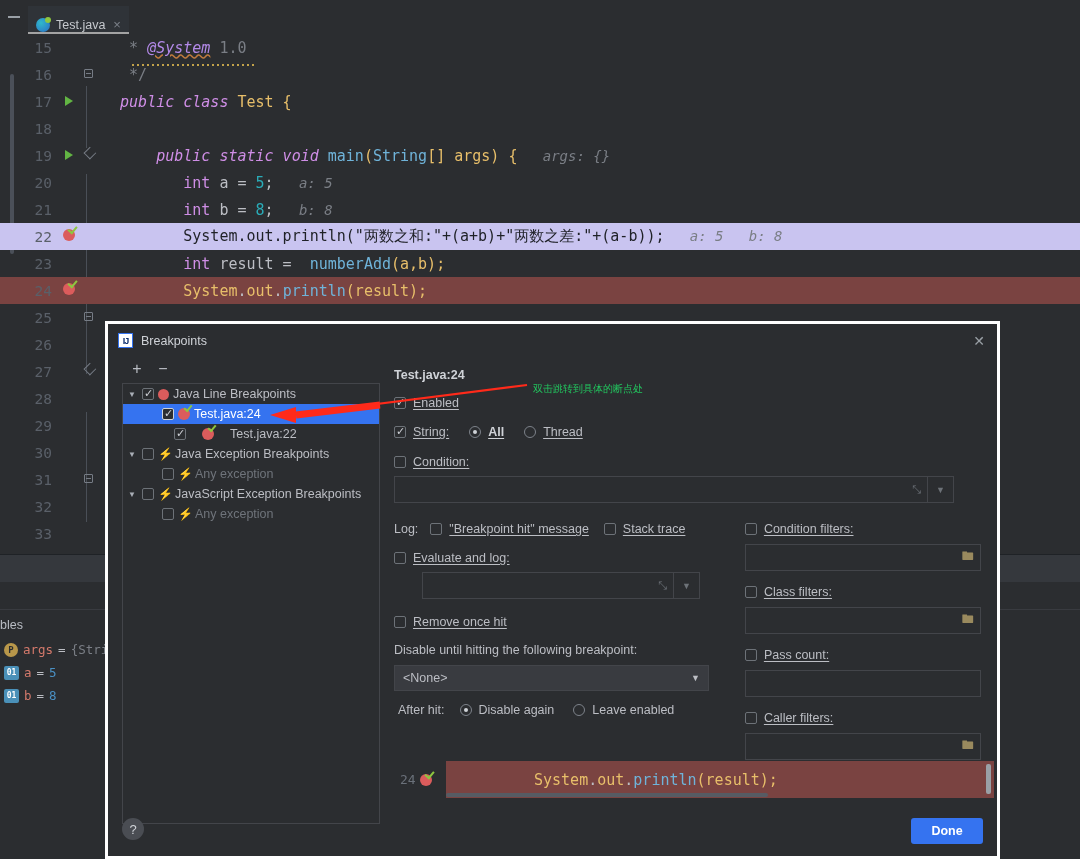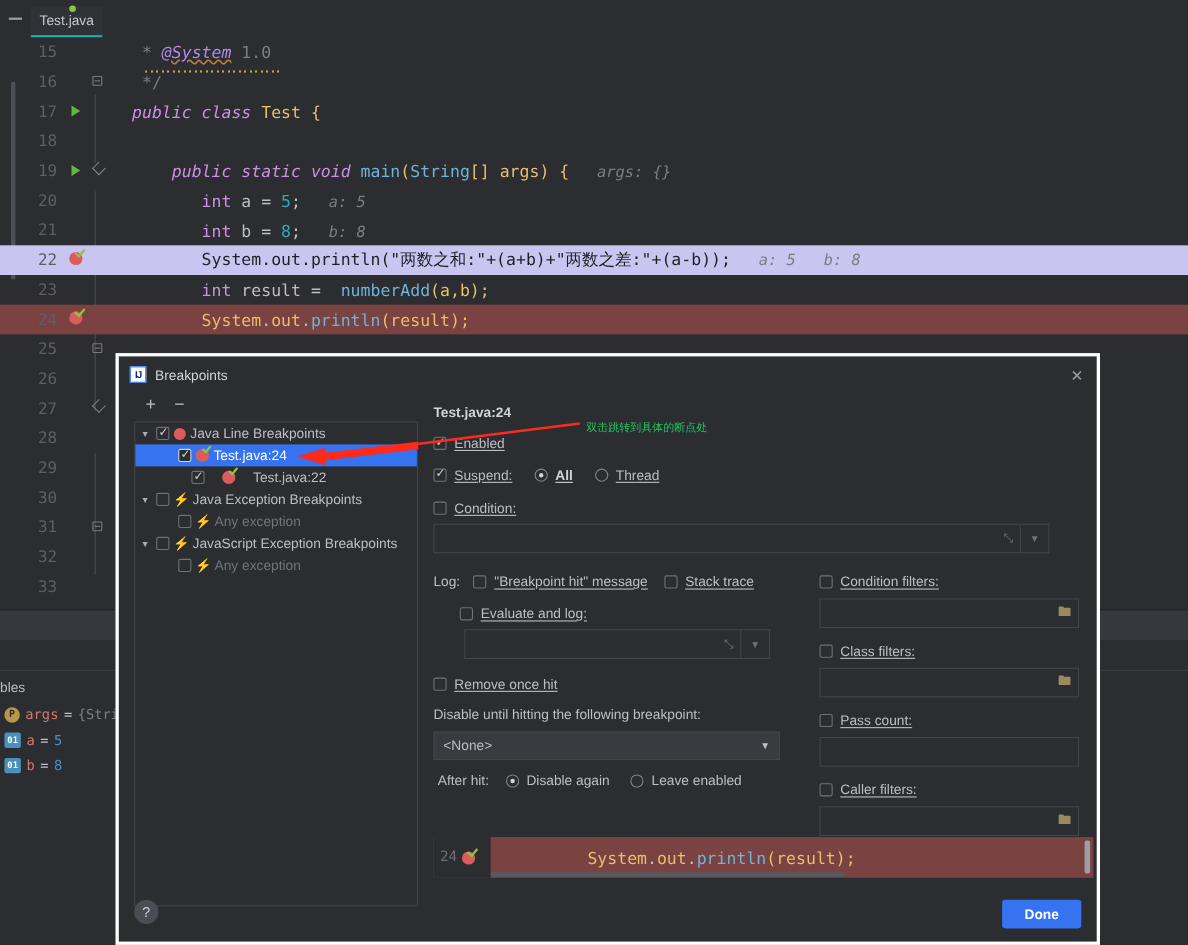--- a/index.html
+++ b/index.html
@@ -16,24 +16,23 @@
     position: absolute; left: 0; top: 0; width: 1080px; height: 34px;
     background: #2b2d30;
   }
   .collapse-dash {
     position: absolute; left: 8px; top: 16px; width: 12px; height: 2px;
     background: #9aa0a6;
   }
   .tab {
     position: absolute; left: 28px; top: 6px; height: 28px;
     padding: 0 8px 0 8px;
-    display: flex; align-items: center; gap: 6px;
+    display: flex; align-items: flex-end; gap: 6px;
     background: #2f3338;
-    border-bottom: 2px solid #14b8a6;
-    flex-direction: column;
+    border-bottom: 2px solid #a3a3a3;
   }
   .tab-icon {
     width: 14px; height: 14px; border-radius: 50%;
     background: radial-gradient(circle at 35% 35%, #2fb9ca 0%, #2d8ec9 55%, #2a6fc0 100%);
     position: relative;
   }
   .tab-icon::after {
     content:""; position:absolute; right:-1px; top:-1px;
     width:6px; height:6px; border-radius:50%; background:#8ec63f;
   }
@@ -511,21 +510,21 @@
 
       <div class="detail-title">Test.java:24</div>
 
       <div class="row" style="margin-top:14px;">
         <span class="cbox on"></span>
         <span class="ulab">Enabled</span>
       </div>
 
       <div class="row" style="margin-top:15px;">
         <span class="cbox on"></span>
-        <span class="ulab">Suspend:</span>
+        <span class="ulab">String:</span>
         <span class="radio on" style="margin-left:13px;"></span>
         <span class="ulab" style="font-weight:bold;color:#cfd2d7;">All</span>
         <span class="radio" style="margin-left:13px;"></span>
         <span class="ulab">Thread</span>
       </div>
 
       <div class="row" style="margin-top:16px;">
         <span class="cbox"></span>
         <span class="ulab">Condition:</span>
       </div>
@@ -540,21 +539,21 @@
 
         <div style="width:322px;">
           <div class="row">
             <span>Log:</span>
             <span class="cbox" style="margin-left:5px;"></span>
             <span class="ulab">"Breakpoint hit" message</span>
             <span class="cbox" style="margin-left:8px;"></span>
             <span class="ulab">Stack trace</span>
           </div>
 
-          <div class="row" style="margin-top:15px;margin-left:24px;">
+          <div class="row" style="margin-top:15px;">
             <span class="cbox"></span>
             <span class="ulab">Evaluate and log:</span>
           </div>
           <div style="display:flex; margin-top:7px; margin-left:28px; width:278px;">
             <div class="tfield" style="flex:1;">
               <span class="expand-ico">⤡</span>
             </div>
             <div class="drop-side">▼</div>
           </div>
 

